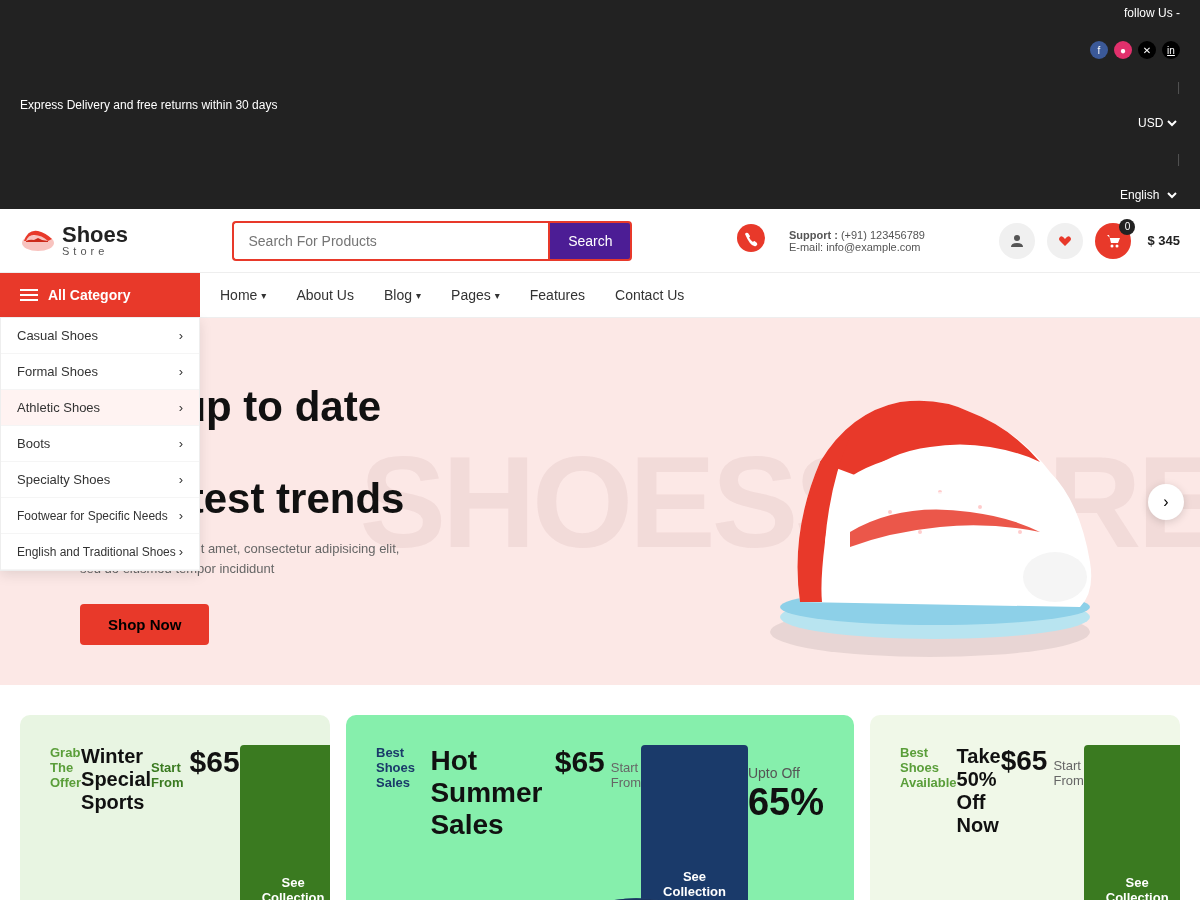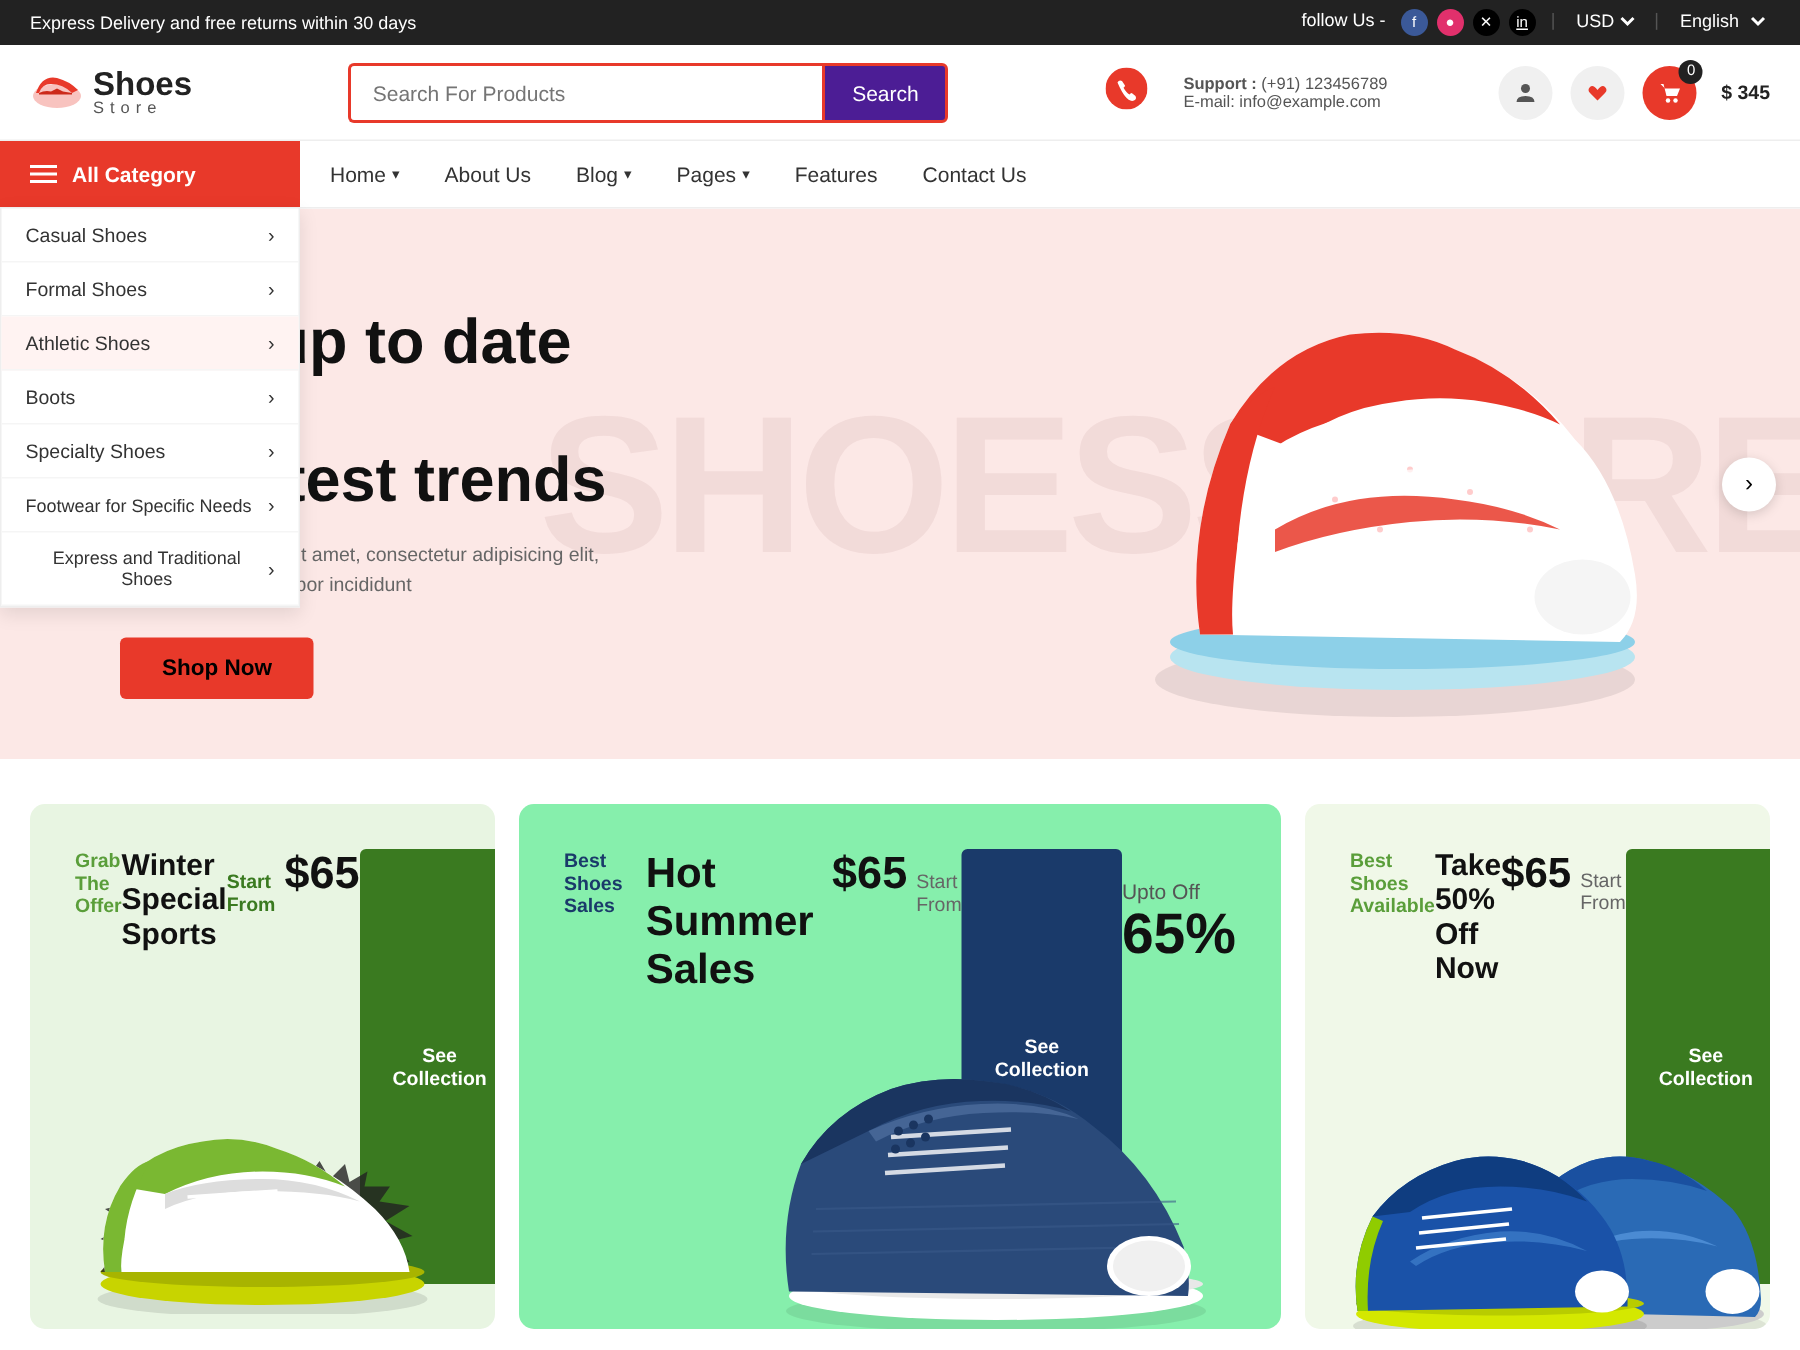--- a/index.html
+++ b/index.html
@@ -9,21 +9,21 @@
     .top-bar {
       background: #222;
       color: #fff;
       font-size: 12px;
       padding: 6px 20px;
       display: flex;
       justify-content: space-between;
       align-items: center;
     }
     .top-bar-left { }
-    .top-bar-right { display: flex; align-items: flex-start; gap: 10px; }
+    .top-bar-right { display: flex; align-items: flex-end; gap: 21px; flex-direction: column; }
     .social-icons { display: flex; gap: 6px; align-items: center; }
     .social-icon {
       width: 18px; height: 18px; border-radius: 50%; background: #555;
       display: inline-flex; align-items: center; justify-content: center;
       font-size: 10px; color: #fff; cursor: pointer;
     }
     .social-icon.fb { background: #3b5998; }
     .social-icon.ig { background: #e1306c; }
     .social-icon.tw { background: #000; }
     .social-icon.li { background: #000000; text-decoration: underline; }
@@ -261,21 +261,21 @@
     </div>
     <div class="dropdown-item">
       <span>Specialty Shoes</span>
       <span>›</span>
     </div>
     <div class="dropdown-item">
       <span style="font-size:12px;">Footwear for Specific Needs</span>
       <span>›</span>
     </div>
     <div class="dropdown-item">
-      <span style="font-size:12px;">Express and Traditional Shoes</span>
+      <span style="font-size:12px;">English and Traditional Shoes</span>
       <span>›</span>
     </div>
   </div>
 
   <nav class="main-nav">
     <a class="nav-item">
       <span>Home</span>
       <span class="nav-chevron">▾</span>
     </a>
     <a class="nav-item">

